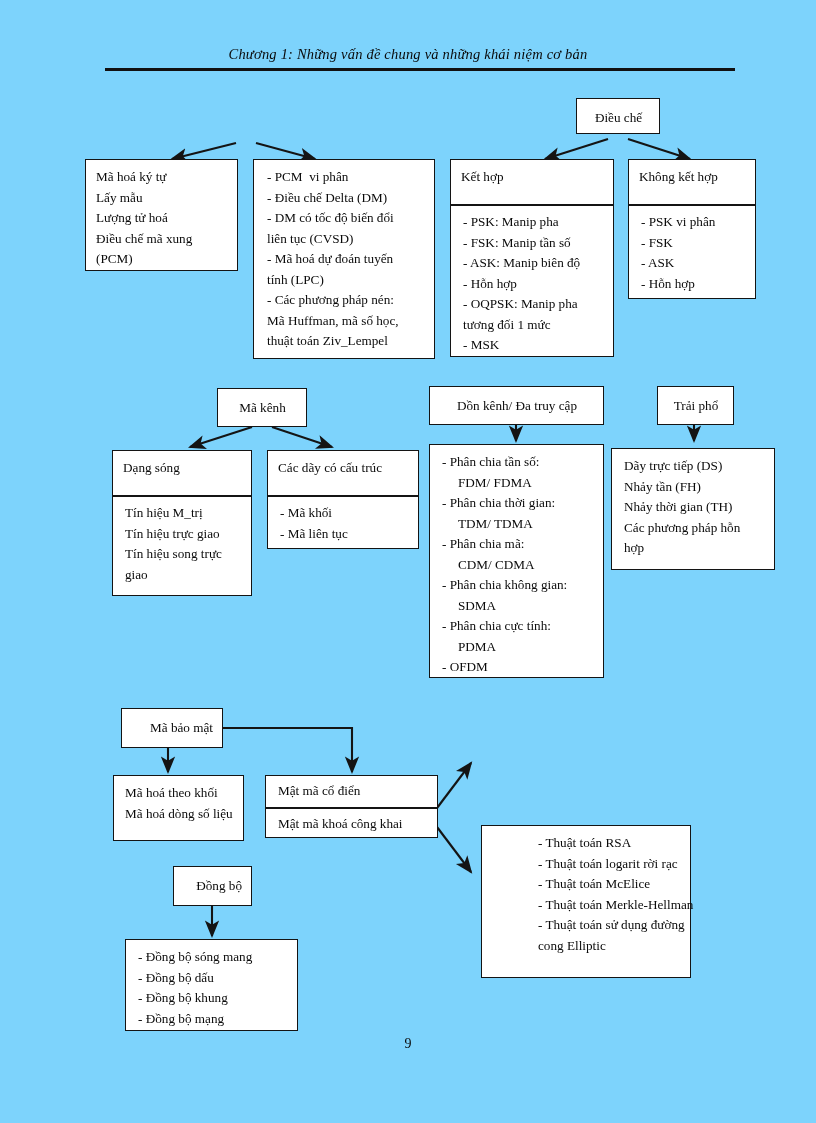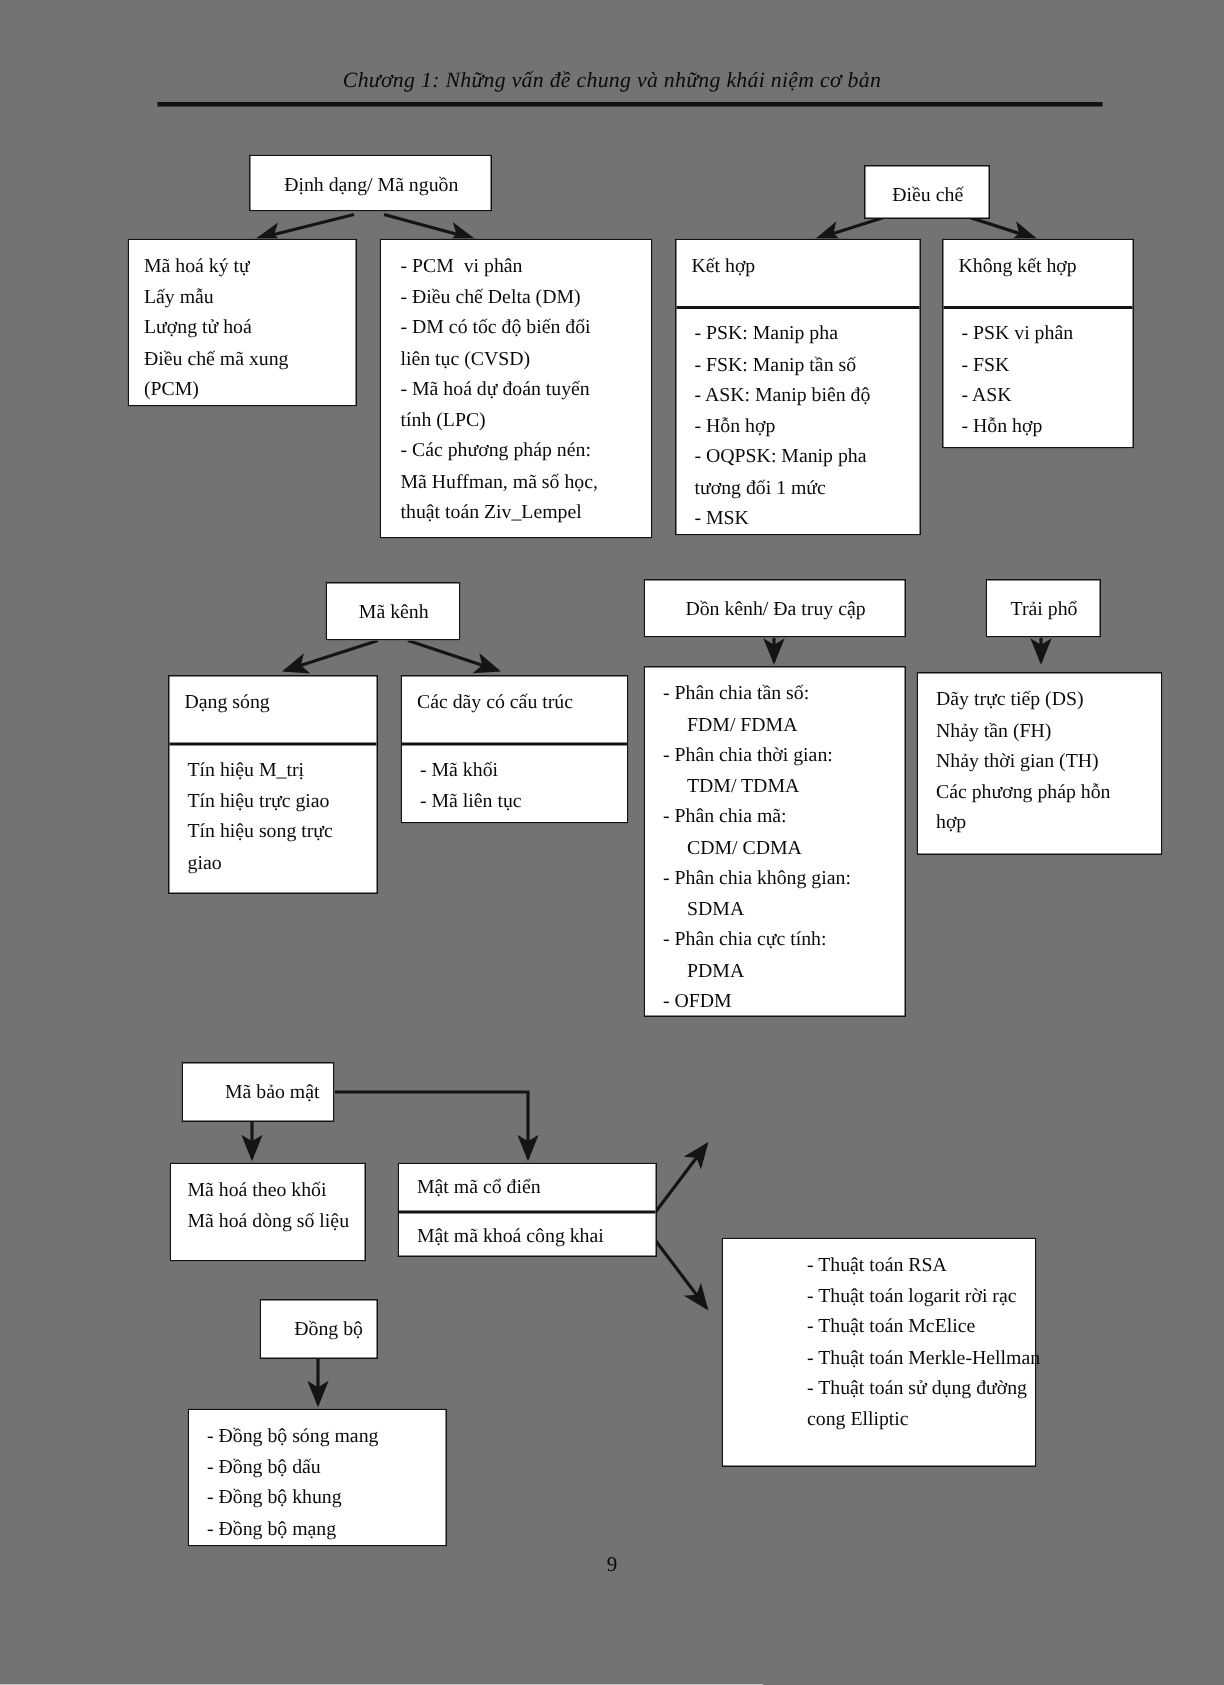--- a/index.html
+++ b/index.html
@@ -9,21 +9,21 @@
   }
   body {
     font-family: "Liberation Serif", "DejaVu Serif", serif;
     color: #0a0a0a;
   }
   #page {
     position: relative;
     width: 816px;
     height: 1123px;
     overflow: hidden;
-    background: #737373;
+    background: #7dd3fc;
   }
 
   
   .hdr-title {
     position: absolute;
     left: 0;
     top: 46px;
     width: 816px;
     text-align: center;
     font-style: italic;
@@ -119,25 +119,20 @@
       <path d="M223,728 L352,728 L352,772" marker-end="url(#ah)"></path>
 
       <path d="M437,808 L471,763" marker-end="url(#ah)"></path>
 
       <path d="M437,827 L471,872" marker-end="url(#ah)"></path>
 
       <path d="M212,906 L212,936" marker-end="url(#ah)"></path>
     </g>
   </svg>
 
-  <div class="box" style="left:166px; top:103px; width:162px; height:38px;">
-    <div class="pad center-v" style="text-align:center;">
-      <span class="line">Định dạng/ Mã nguồn</span>
-    </div>
-  </div>
 
   <div class="box" style="left:85px; top:159px; width:153px; height:112px;">
     <div class="pad">
       <div class="line">Mã hoá ký tự</div>
       <div class="line">Lấy mẫu</div>
       <div class="line">Lượng tử hoá</div>
       <div class="line">Điều chế mã xung</div>
       <div class="line">(PCM)</div>
     </div>
   </div>
@@ -149,21 +144,21 @@
       <div class="line">- DM có tốc độ biến đổi</div>
       <div class="line">liên tục (CVSD)</div>
       <div class="line">- Mã hoá dự đoán tuyến</div>
       <div class="line">tính (LPC)</div>
       <div class="line">- Các phương pháp nén:</div>
       <div class="line">Mã Huffman, mã số học,</div>
       <div class="line">thuật toán Ziv_Lempel</div>
     </div>
   </div>
 
-  <div class="box" style="left:576px; top:110px; width:84px; height:36px;">
+  <div class="box" style="left:576px; top:98px; width:84px; height:36px;">
     <div class="pad center-v" style="text-align:center;">
       <span class="line">Điều chế</span>
     </div>
   </div>
 
   <div class="box" style="left:450px; top:159px; width:164px; height:198px;">
     <div class="pad" style="height:33px;">
       <span class="line">Kết hợp</span>
     </div>
     <div class="rowline seg">

